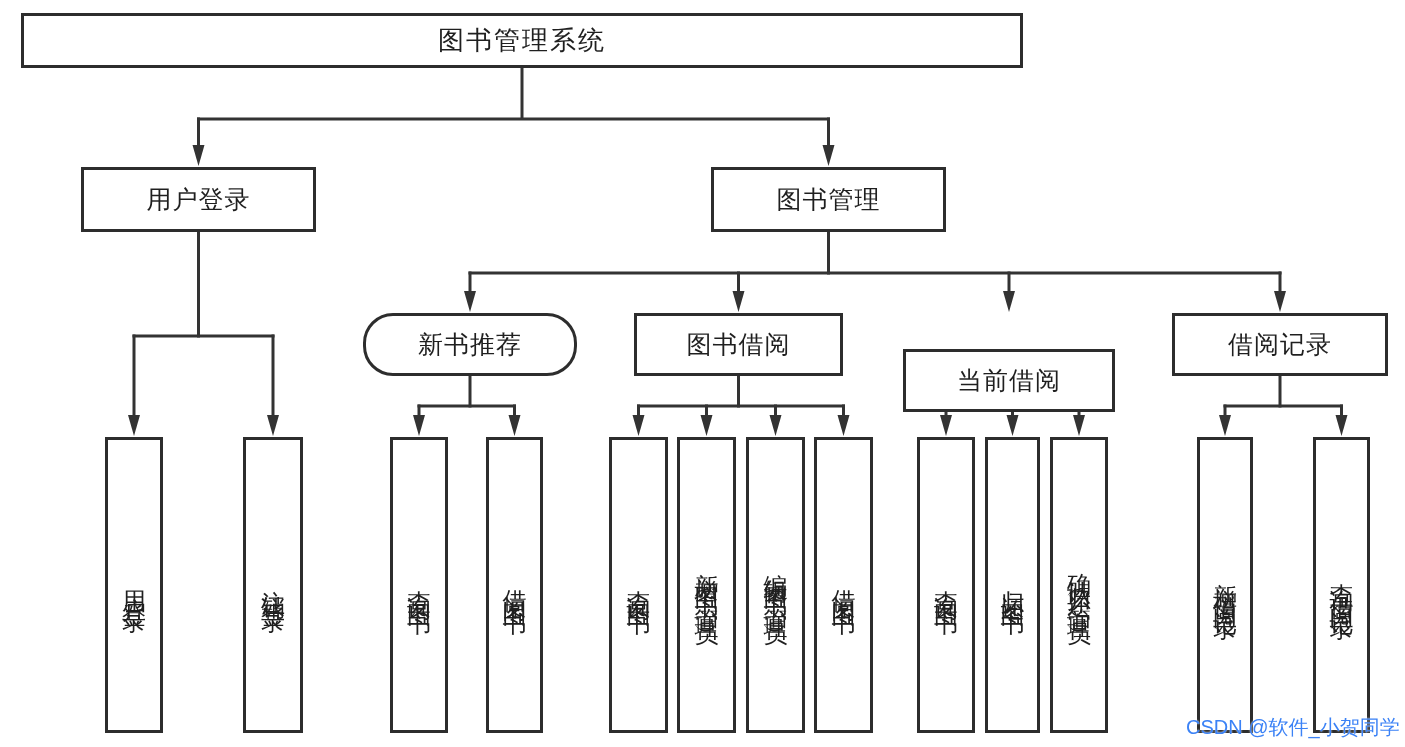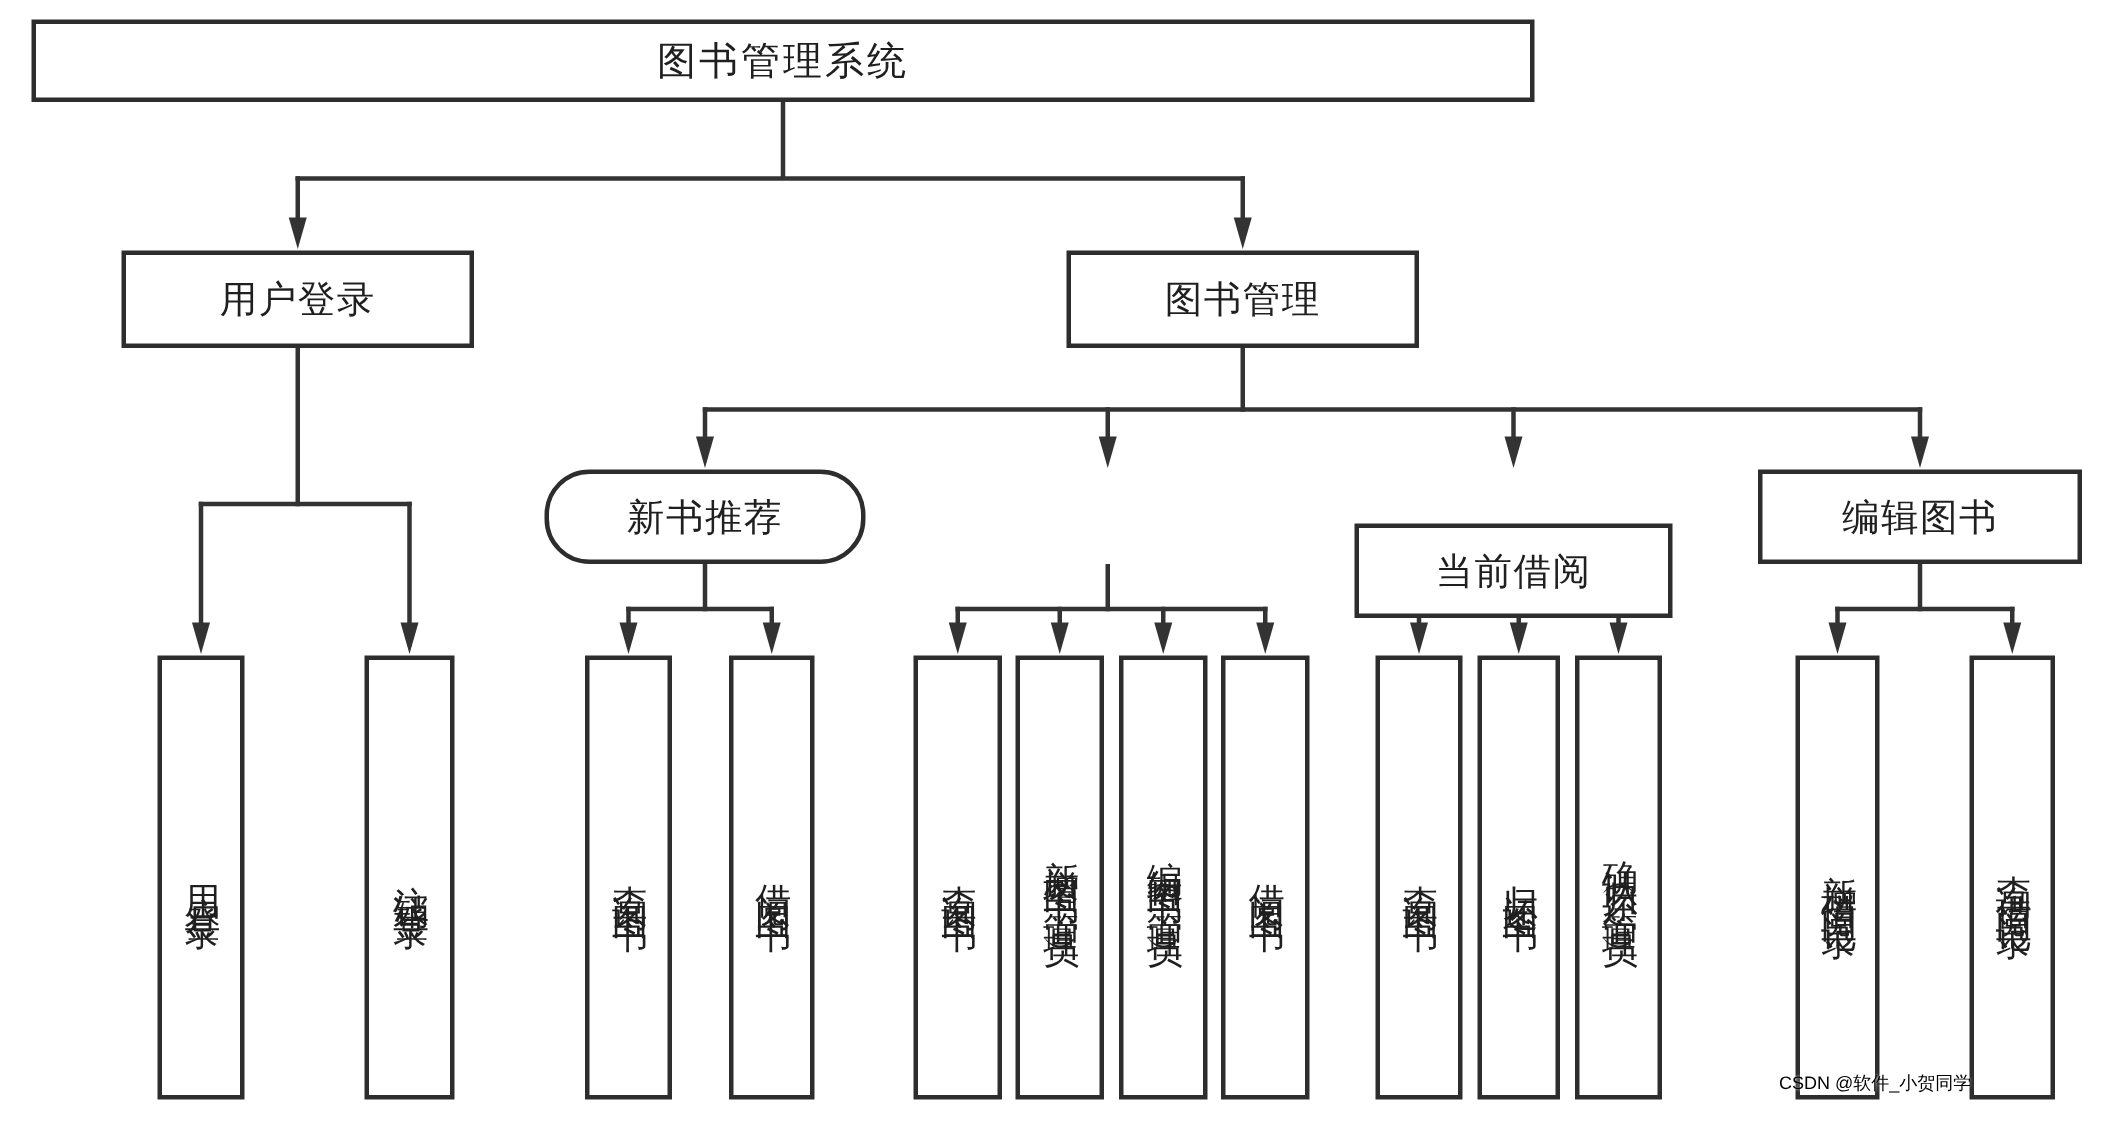--- a/index.html
+++ b/index.html
@@ -41,22 +41,22 @@
     writing-mode: vertical-rl;
     text-orientation: mixed;
     letter-spacing: 7px;
     line-height: 1;
     white-space: nowrap;
   }
   .watermark {
     position: absolute;
     left: 1186px;
     top: 714px;
-    font-size: 12px;
-    color: #000000;
+    font-size: 20px;
+    color: #3b82f6;
     white-space: nowrap;
     text-shadow: 0 0 2px #ffffff;
     z-index: 5;
   }
 </style>
 </head>
 <body>
 
 <div class="canvas">
 
@@ -136,25 +136,28 @@
   <div class="node h-label" style="left:81px; top:167px; width:235px; height:65px;">
     <span>用户登录</span>
   </div>
   <div class="node h-label" style="left:711px; top:167px; width:235px; height:65px;font-family:Liberation Mono, monospace;">
     <span>图书管理</span>
   </div>
 
   <div class="node h-label" style="left:363px; top:313px; width:214px; height:63px;border-radius:30px;">
     <span>新书推荐</span>
   </div>
+  <div class="node h-label" style="left:634px; top:313px; width:209px; height:63px;">
+    <span>图书借阅</span>
+  </div>
   <div class="node h-label" style="left:903px; top:313px; width:212px; height:63px;margin-top:36px;">
     <span>当前借阅</span>
   </div>
   <div class="node h-label" style="left:1172px; top:313px; width:216px; height:63px;">
-    <span>编辑图书</span>
+    <span>借阅记录</span>
   </div>
 
   <div class="node v-label" style="left:105px; top:437px; width:58px; height:296px;">
     <span>用户登录</span>
   </div>
   <div class="node v-label" style="left:243px; top:437px; width:60px; height:296px;">
     <span>注销登录</span>
   </div>
 
   <div class="node v-label" style="left:390px; top:437px; width:58px; height:296px;">

